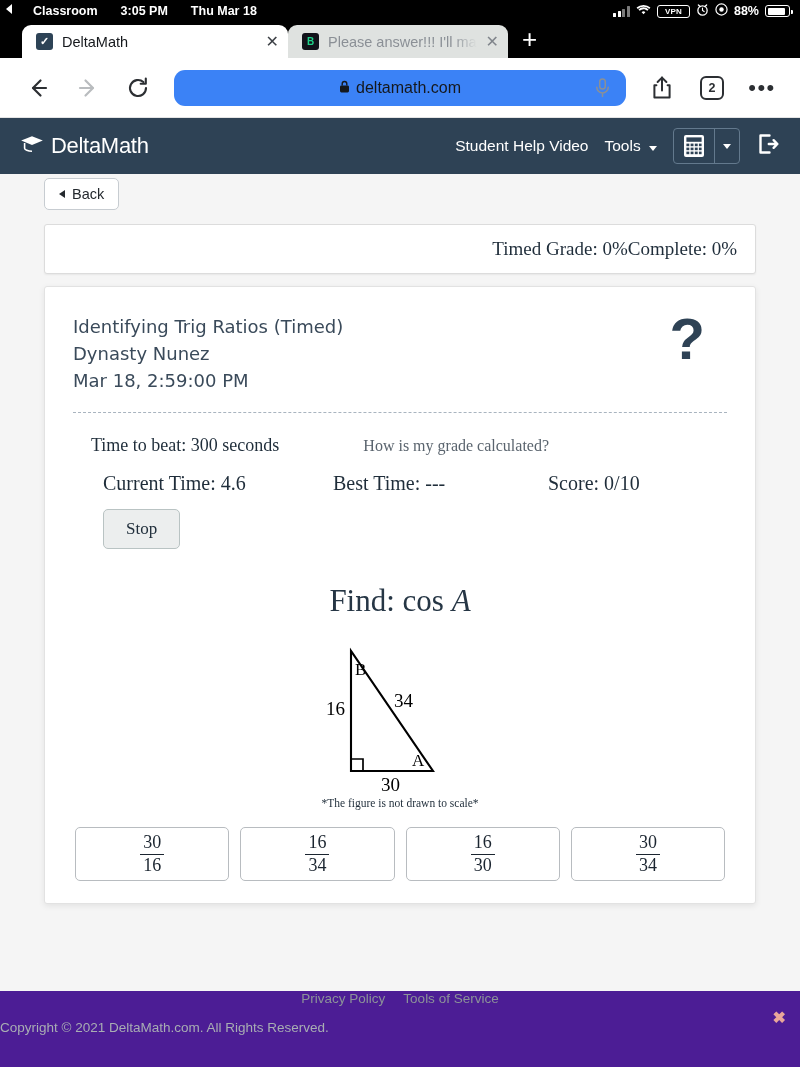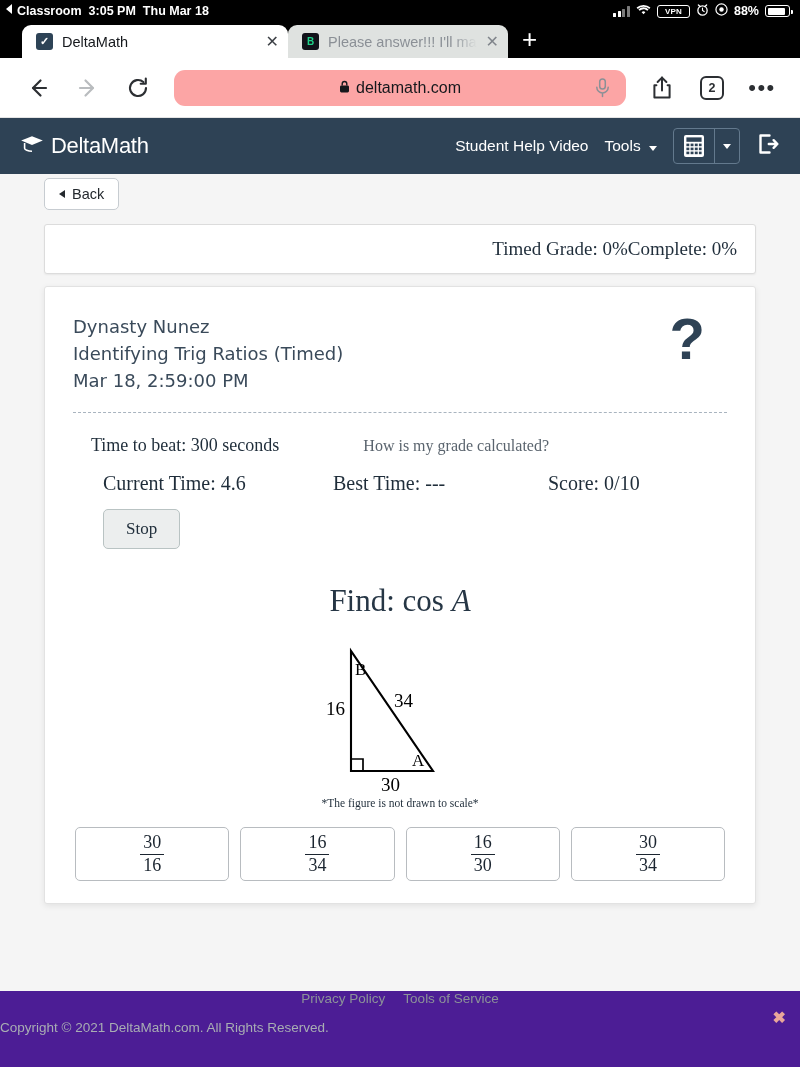--- a/index.html
+++ b/index.html
@@ -10,21 +10,21 @@
     overflow: hidden;
   }
 
   
   .status-bar {
     height: 22px; background: #000; color: #fff;
     display: flex; align-items: center;
     padding: 0 10px 0 6px;
     font-size: 12.5px; font-weight: 600;
   }
-  .sb-left { display: flex; align-items: flex-start; gap: 7px; }
+  .sb-left { display: flex; align-items: flex-start; gap: 23px; }
   .sb-back-caret {
     width: 0; height: 0;
     border-top: 5px solid transparent; border-bottom: 5px solid transparent;
     border-right: 6px solid #fff; margin-right: -2px;
   }
   .sb-right { margin-left: auto; display: flex; align-items: center; gap: 6px; }
   .sb-bars { display: flex; align-items: flex-end; gap: 1.5px; height: 11px; }
   .sb-bars i { width: 3px; background: #fff; display: block; border-radius: .5px; }
   .sb-bars i:nth-child(1){height:4px;} .sb-bars i:nth-child(2){height:6px;}
   .sb-bars i:nth-child(3){height:8px;background:#7a7a7a;} .sb-bars i:nth-child(4){height:11px;background:#7a7a7a;}
@@ -76,21 +76,21 @@
     height: 60px; background: #fff;
     display: flex; align-items: center; padding: 0 18px; gap: 10px;
     border-bottom: 1px solid #e4e4e4;
   }
   .tb-icon {
     width: 40px; height: 40px; display: flex; align-items: center; justify-content: center;
     color: #2c2f33; flex: 0 0 auto;
   }
   .tb-icon.disabled { color: #b9bcbf; }
   .url-bar {
-    flex: 1 1 auto; height: 36px; background: #fca5a5; border-radius: 11px;
+    flex: 1 1 auto; height: 36px; background: #3b82f6; border-radius: 11px;
     display: flex; align-items: center; justify-content: center;
     position: relative; margin: 16px 6px;
   }
   .url-text {
     font-size: 16px; color: #15181c; display: flex; align-items: center; gap: 6px;
   }
   .url-lock { font-size: 12px; }
   .url-mic { position: absolute; right: 16px; color: #8b9096; display:flex; }
   .tab-count {
     width: 24px; height: 24px; border: 2px solid #2c2f33; border-radius: 6px;
@@ -359,22 +359,22 @@
     </div>
 
     <div class="grade-bar">
       <span>Timed Grade: 0%</span>
       <span>Complete: 0%</span>
     </div>
 
     <div class="card">
       <div class="card-head">
         <div class="meta">
+          <div>Identifying Trig Ratios (Timed)</div>
           <div>Dynasty Nunez</div>
-          <div>Identifying Trig Ratios (Timed)</div>
           <div>Mar 18, 2:59:00 PM</div>
         </div>
         <div class="qmark">?</div>
       </div>
 
       <hr class="divider">
 
       <div class="stats">
         <div class="row-beat">
           <span class="ttb">Time to beat: 300 seconds</span>

